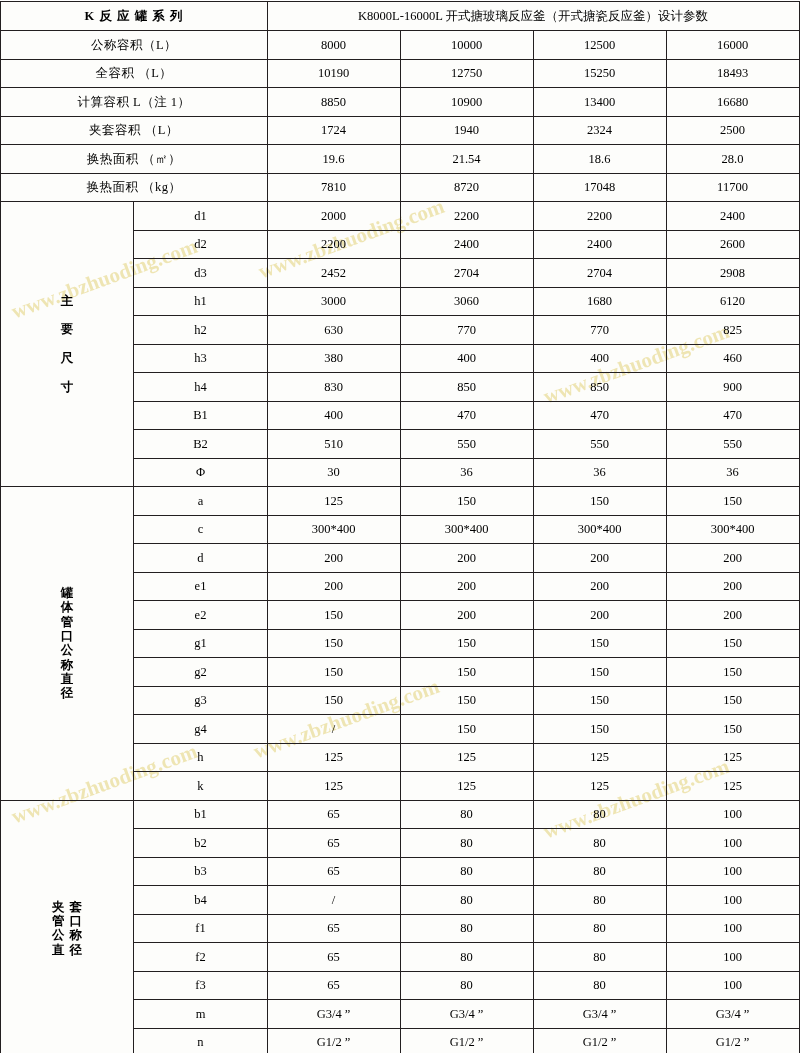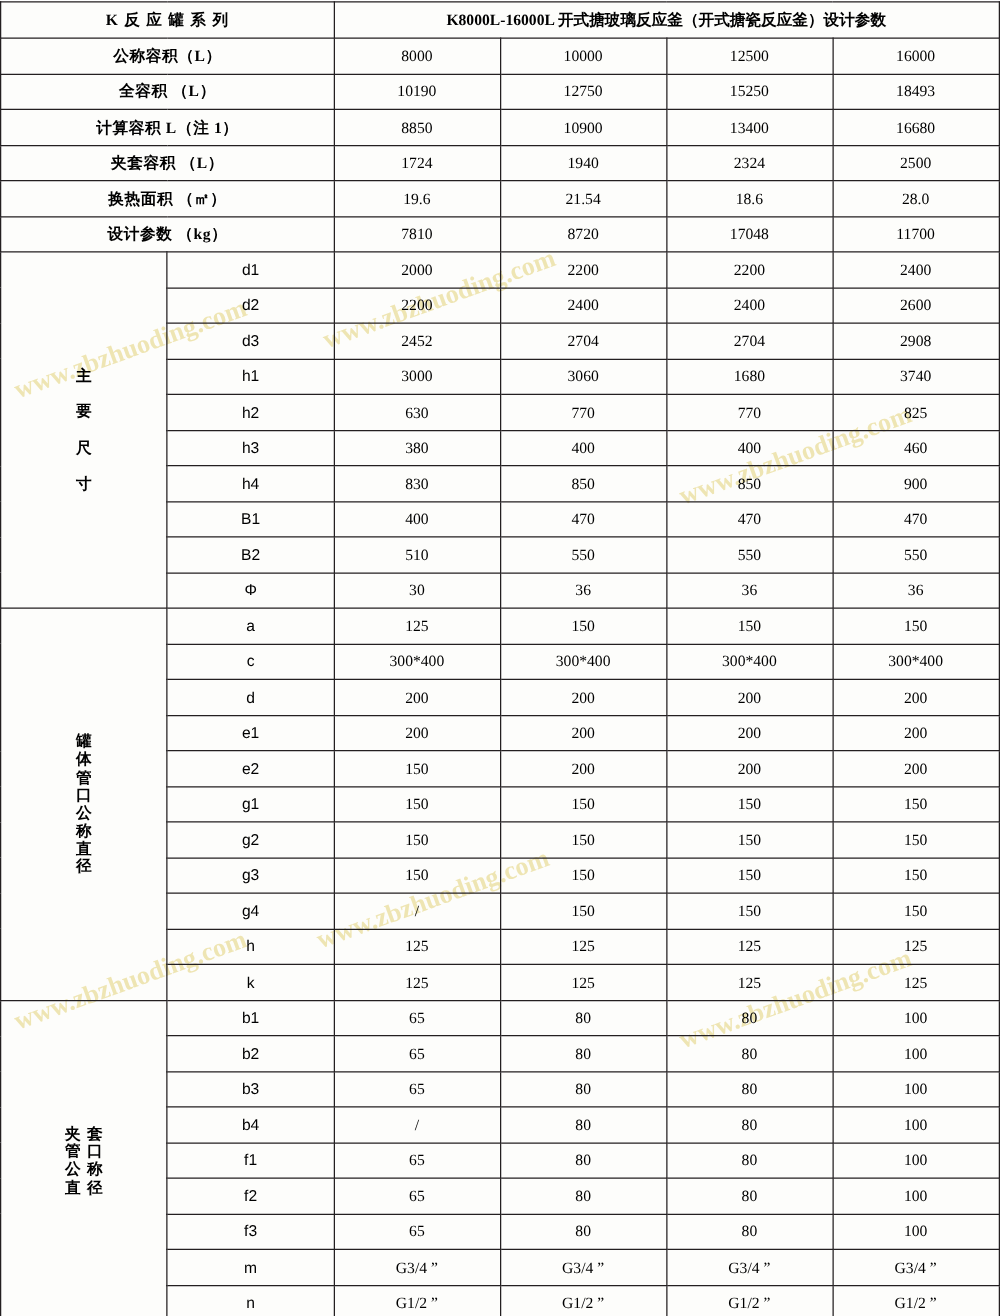--- a/index.html
+++ b/index.html
@@ -43,43 +43,43 @@
   col.c-label  { width: 133px; }
   col.c-sub    { width: 133px; }
   col.c-val    { width: 133px; }
 
   .hdr-left {
     font-weight: bold;
     font-size: 13.5px;
     letter-spacing: 1px;
   }
   .hdr-right {
-    font-weight: bold;
+    font-weight: normal;
     font-size: 13.5px;
   }
   .rowlabel {
-    font-weight: bold;
+    font-weight: normal;
     font-size: 13px;
     letter-spacing: 0.5px;
   }
   .group-label {
     font-weight: bold;
     font-size: 13px;
     letter-spacing: 1px;
     line-height: 2.05;
   }
   .group-label-tight {
     font-weight: bold;
     font-size: 13px;
     letter-spacing: 1px;
     line-height: 1.95;
   }
   .dim {
     font-size: 12.5px;
-    font-family: Liberation Sans, sans-serif;
+    font-family: Liberation Serif, serif;
   }
   .val {
     font-size: 12.5px;
     font-family: "Liberation Serif", serif;
   }
   .h-row td { height: 24px; }
   .r-row td { height: 23.5px; }
 
   
   .wm {
@@ -159,21 +159,21 @@
         <td class="val">2500</td>
       </tr>
       <tr class="r-row">
         <td colspan="2" class="rowlabel">换热面积 （㎡）</td>
         <td class="val">19.6</td>
         <td class="val">21.54</td>
         <td class="val">18.6</td>
         <td class="val">28.0</td>
       </tr>
       <tr class="r-row">
-        <td colspan="2" class="rowlabel">设计参数 （kg）</td>
+        <td colspan="2" class="rowlabel">换热面积 （kg）</td>
         <td class="val">7810</td>
         <td class="val">8720</td>
         <td class="val">17048</td>
         <td class="val">11700</td>
       </tr>
 
       <tr class="r-row">
         <td rowspan="10" class="group-label">
           <span>主</span><br><br>
           <span>要</span><br><br>
@@ -198,21 +198,21 @@
         <td class="val">2452</td>
         <td class="val">2704</td>
         <td class="val">2704</td>
         <td class="val">2908</td>
       </tr>
       <tr class="r-row">
         <td class="dim">h1</td>
         <td class="val">3000</td>
         <td class="val">3060</td>
         <td class="val">1680</td>
-        <td class="val">3740</td>
+        <td class="val">6120</td>
       </tr>
       <tr class="r-row">
         <td class="dim">h2</td>
         <td class="val">630</td>
         <td class="val">770</td>
         <td class="val">770</td>
         <td class="val">825</td>
       </tr>
       <tr class="r-row">
         <td class="dim">h3</td>

